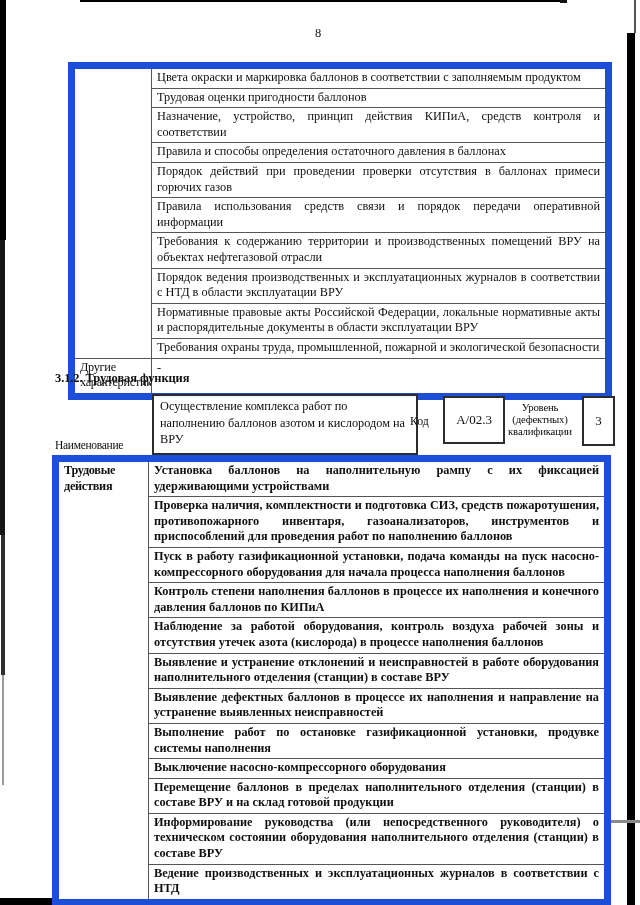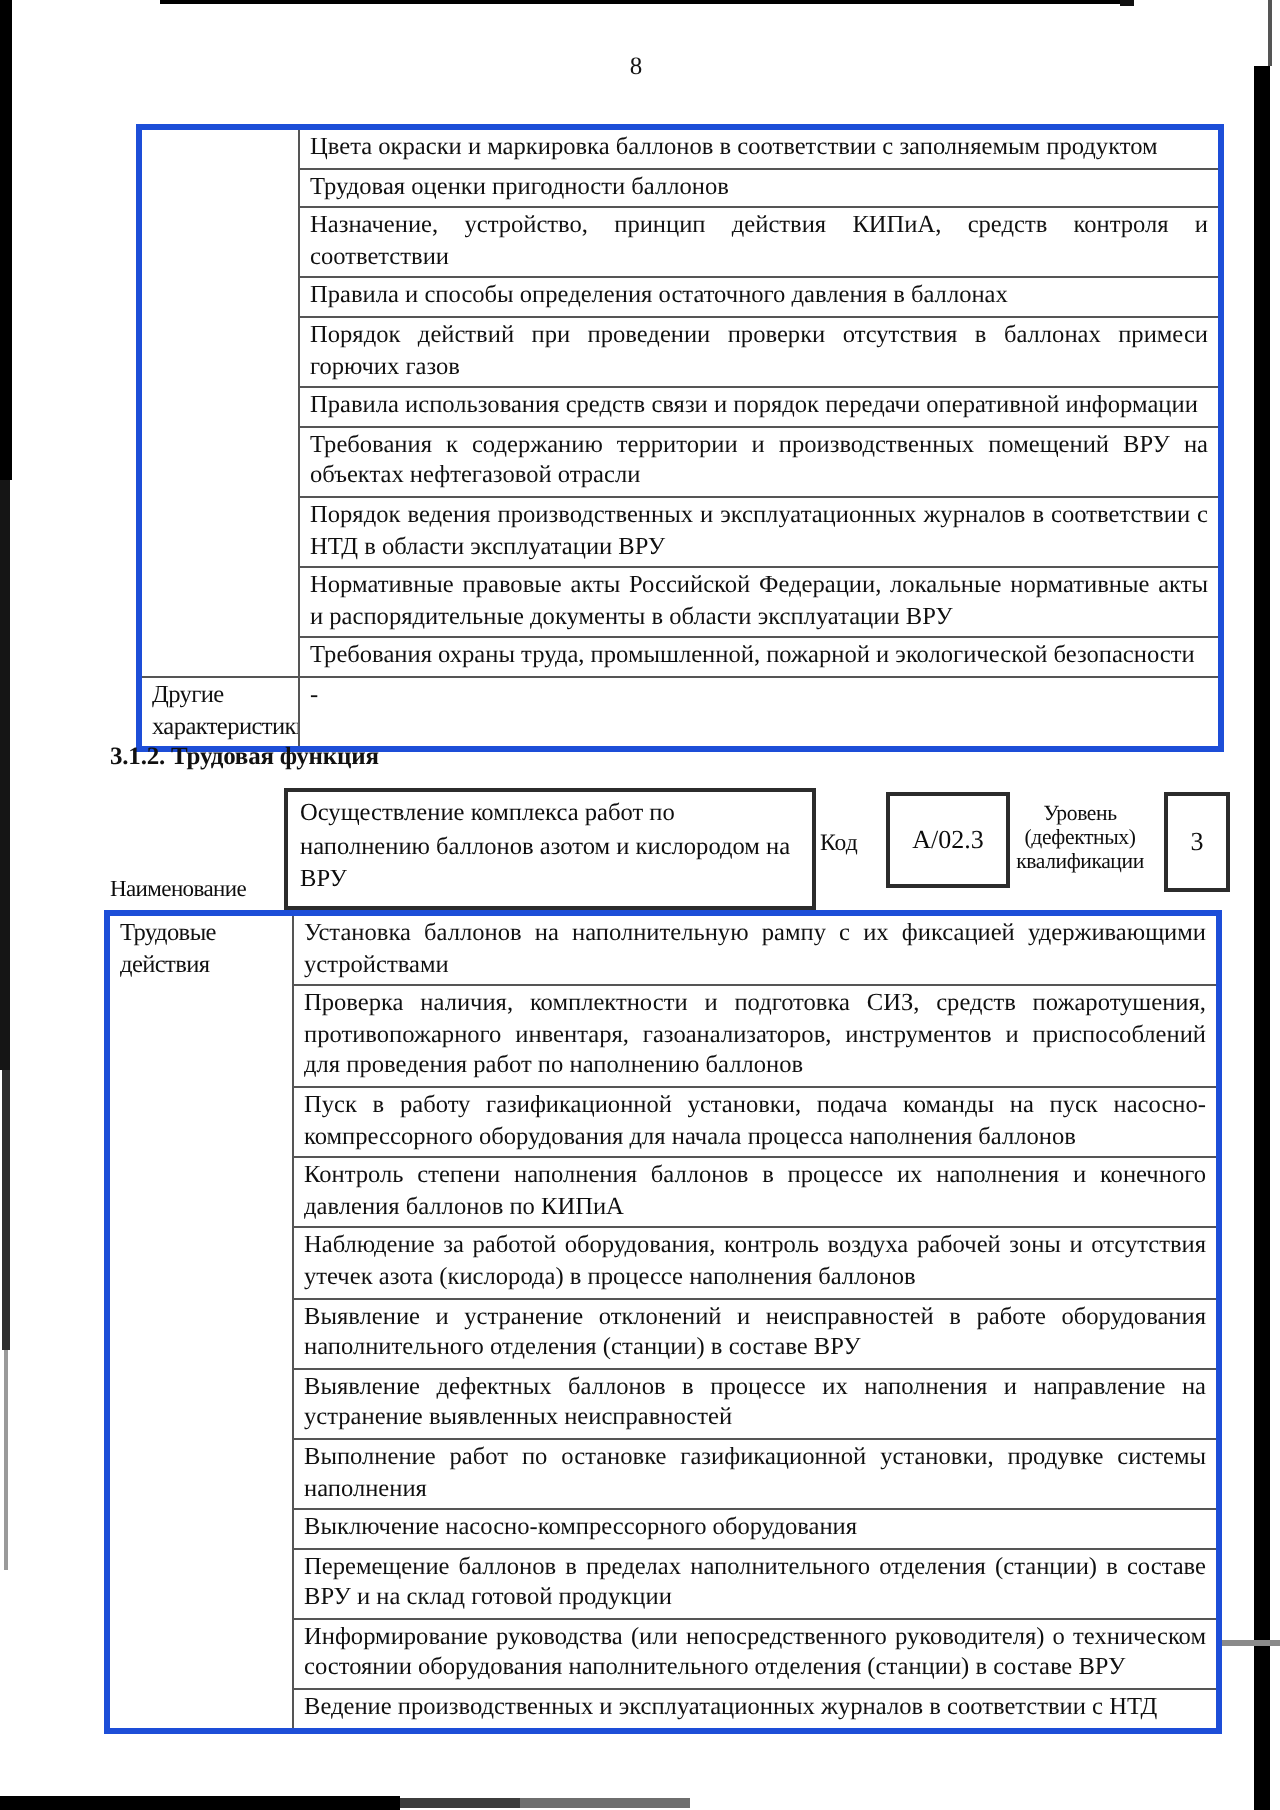--- a/index.html
+++ b/index.html
@@ -17,34 +17,34 @@
   
   table.tbl { border-collapse:collapse; table-layout:fixed; position:absolute;
               background:#fff; }
   table.tbl td {
     border:1px solid #4d4d4d; vertical-align:top;
     font-size:12.3px; line-height:15.6px; color:#101010;
     padding:1px 5px 2px 5px; text-align:justify;
     overflow:hidden;
   }
   table.tbl1 { left:68px; top:62px; width:544px; }
-  table.tbl2 { left:52px; top:455px; width:559px; }
+  table.tbl2 { left:52px; top:455px; width:559px;font-weight:bold; }
   td.lc { text-align:left; font-size:11.5px; letter-spacing:-0.3px;
           padding:1px 2px 1px 6px; }
   table.tbl1 td, table.tbl2 td { border-color:#555; }
-  table.tbl { border:3px solid #1d4ed8; }
+  table.tbl { border:7px solid #1d4ed8; }
 
   
   .heading { left:55px; top:371px; font-weight:bold; font-size:12.5px;
              color:#111; letter-spacing:-0.1px; }
 
   
   .name-label { left:55px; top:439px; width:86px; font-size:11.5px;
                 letter-spacing:-0.3px; }
-  .name-box { left:142px; top:394px; width:250px; height:53px;
+  .name-box { left:152px; top:394px; width:250px; height:53px;
               border:2px solid #2c2c2c; padding:2px 6px; font-size:12.3px;
               line-height:16.5px; text-align:left; background:#fff; }
   .code-label { left:410px; top:414px; font-size:11.8px; }
   .code-box { left:443px; top:396px; width:58px; height:44px;
               border:2px solid #2c2c2c; display:flex; align-items:center;
               justify-content:center; font-size:13px; background:#fff; }
   .level-label { left:496px; top:402px; width:88px; text-align:center;
                  font-size:10.8px; line-height:11.8px; letter-spacing:-0.2px; }
   .level-box { left:582px; top:396px; width:29px; height:46px;
                border:2px solid #2c2c2c; display:flex; align-items:center;

